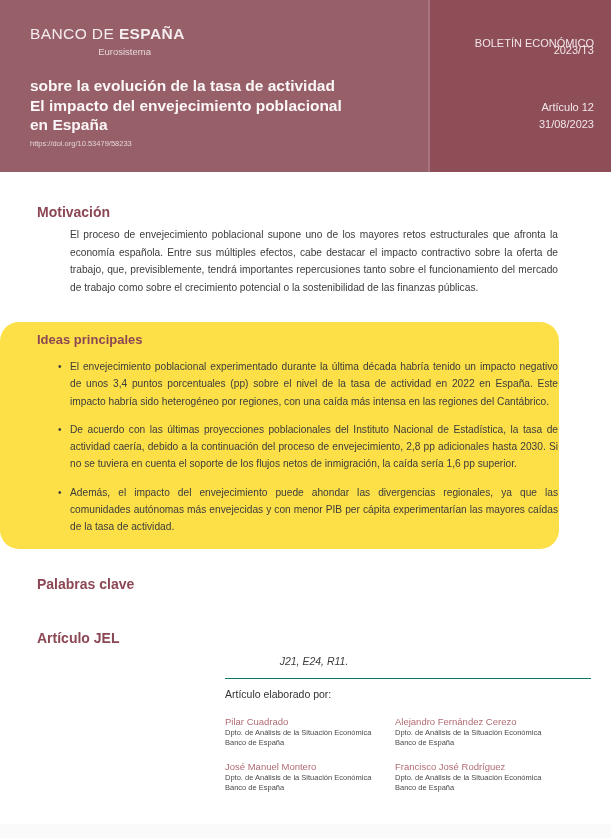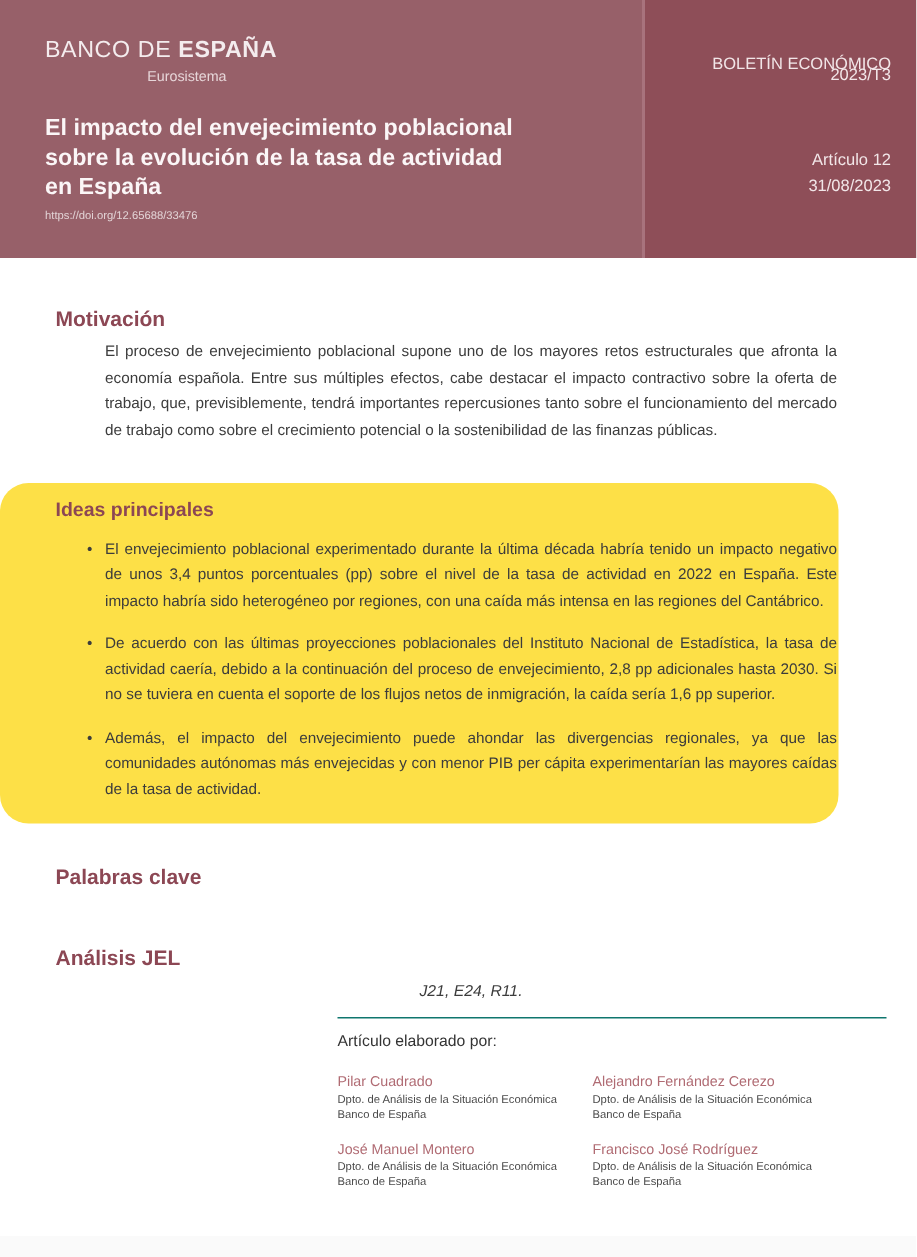--- a/index.html
+++ b/index.html
@@ -54,42 +54,42 @@
       <div class="hr-col hr-boletin">BOLETÍN ECONÓMICO</div>
       <div class="hr-col hr-issue">2023/T3</div>
       <div class="hr-col hr-articulo">Artículo 12</div>
       <div class="hr-col hr-fecha">31/08/2023</div>
     </div>
 
     <div class="logo-line"><span>BANCO DE </span><span class="bold">ESPAÑA</span></div>
     <div class="eurosistema">Eurosistema</div>
 
     <div class="cover-title">
+      <div>sobre la evolución de la tasa de actividad</div>
       <div>El impacto del envejecimiento poblacional</div>
-      <div>sobre la evolución de la tasa de actividad</div>
       <div>en España</div>
     </div>
-    <a class="doi" href="#">https://doi.org/12.65688/33476</a>
+    <a class="doi" href="#">https://doi.org/10.53479/58233</a>
   </div>
 
   <div class="sec-heading h-motivacion">Motivación</div>
   <div class="sec-body p-motivacion">El proceso de envejecimiento poblacional supone uno de los mayores retos estructurales que afronta la economía española. Entre sus múltiples efectos, cabe destacar el impacto contractivo sobre la oferta de trabajo, que, previsiblemente, tendrá importantes repercusiones tanto sobre el funcionamiento del mercado de trabajo como sobre el crecimiento potencial o la sostenibilidad de las finanzas públicas.</div>
 
   <div class="ideas-box">
     <span class="ih">Ideas principales</span>
     <ul>
       <li><span class="bullet-marker">•</span><span>El envejecimiento poblacional experimentado durante la última década habría tenido un impacto negativo de unos 3,4 puntos porcentuales (pp) sobre el nivel de la tasa de actividad en 2022 en España. Este impacto habría sido heterogéneo por regiones, con una caída más intensa en las regiones del Cantábrico.</span></li>
       <li><span class="bullet-marker">•</span><span>De acuerdo con las últimas proyecciones poblacionales del Instituto Nacional de Estadística, la tasa de actividad caería, debido a la continuación del proceso de envejecimiento, 2,8 pp adicionales hasta 2030. Si no se tuviera en cuenta el soporte de los flujos netos de inmigración, la caída sería 1,6 pp superior.</span></li>
       <li><span class="bullet-marker">•</span><span>Además, el impacto del envejecimiento puede ahondar las divergencias regionales, ya que las comunidades autónomas más envejecidas y con menor PIB per cápita experimentarían las mayores caídas de la tasa de actividad.</span></li>
     </ul>
   </div>
 
   <div class="sec-heading h-palabras">Palabras clave</div>
 
-  <div class="sec-heading h-jel">Análisis JEL</div>
+  <div class="sec-heading h-jel">Artículo JEL</div>
   <div class="sec-body p-jel">J21, E24, R11.</div>
 
   <div class="authors">
     <div class="authors-heading">Artículo elaborado por:</div>
     <div class="authors-grid">
       <div class="author">
         <div class="name">Pilar Cuadrado</div>
         <div class="dept">Dpto. de Análisis de la Situación Económica</div>
         <div class="org">Banco de España</div>
       </div>

